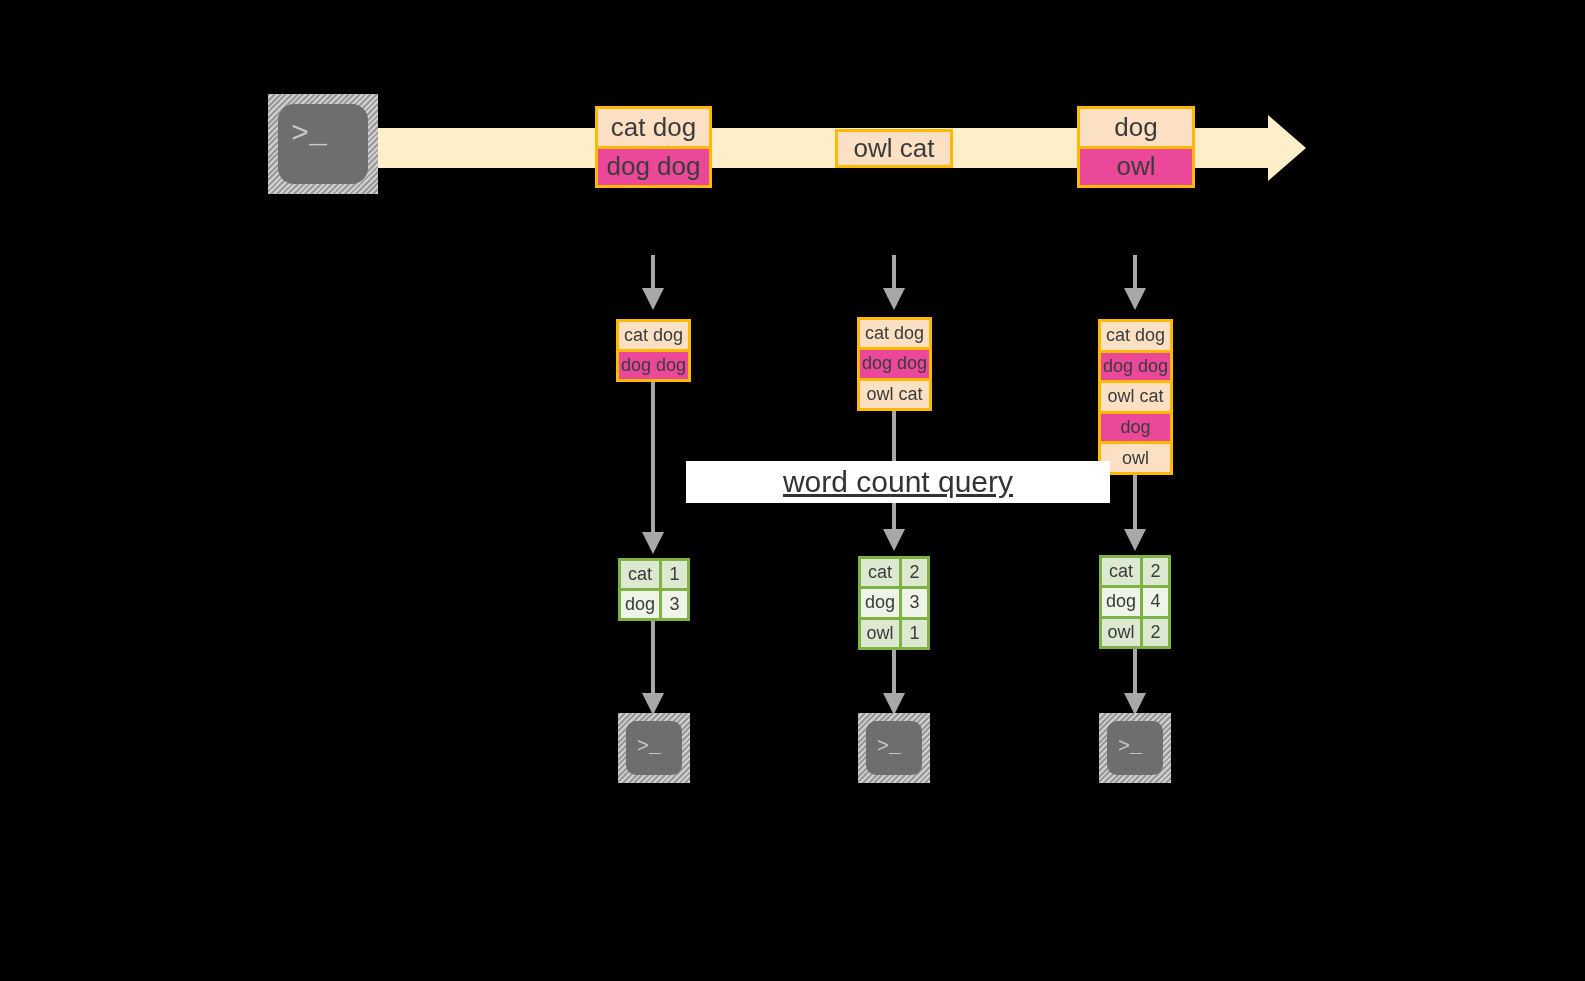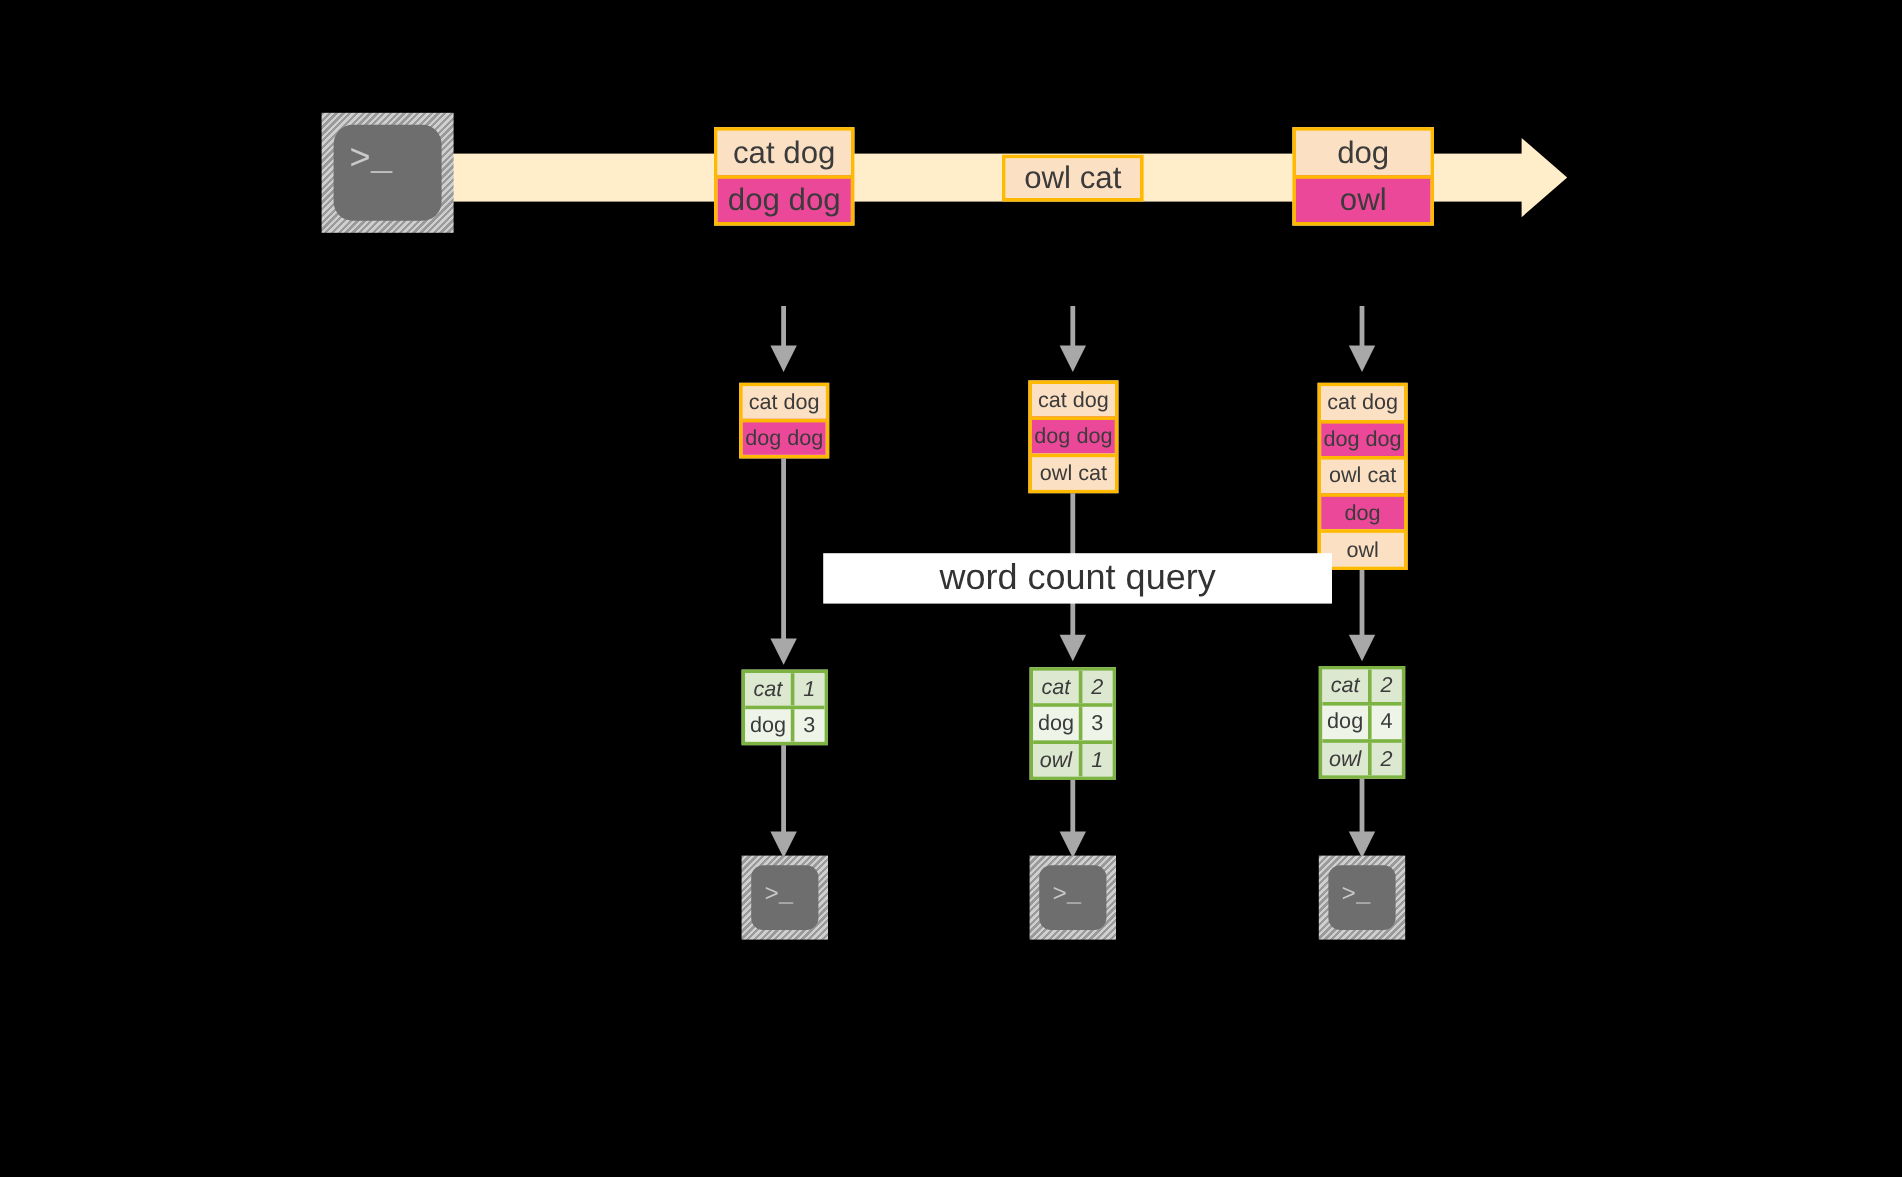--- a/index.html
+++ b/index.html
@@ -95,21 +95,21 @@
     background: #eef4e7;
     display: flex;
     flex-direction: column;
   }
   .gbox .grow {
     flex: 1 1 auto;
     box-sizing: border-box;
     display: flex;
     background: #eef4e7;
   }
-  .gbox .grow.alt { background: #dde8d1; font-style: italic; }
+  .gbox .grow.alt { background: #dde8d1; }
   .gbox .grow + .grow { border-top: 3px solid #7cb342; }
   .gbox .gcell {
     box-sizing: border-box;
     display: flex;
     align-items: center;
     justify-content: center;
     color: #3b3b3b;
     font-size: 18px;
     white-space: nowrap;
   }
@@ -139,20 +139,21 @@
   
   .query-label {
     position: absolute;
     background: #ffffff;
     color: #333333;
     display: flex;
     align-items: center;
     justify-content: center;
     font-size: 30px;
     white-space: nowrap;
+    text-decoration: underline;
   }
 </style>
 </head>
 <body>
 
 <div id="canvas">
 
   <div class="stream-band" style="left:370px; top:128px; width:900px; height:40px;"></div>
   <div class="stream-head" style="left:1268px; top:115px;"></div>
 

